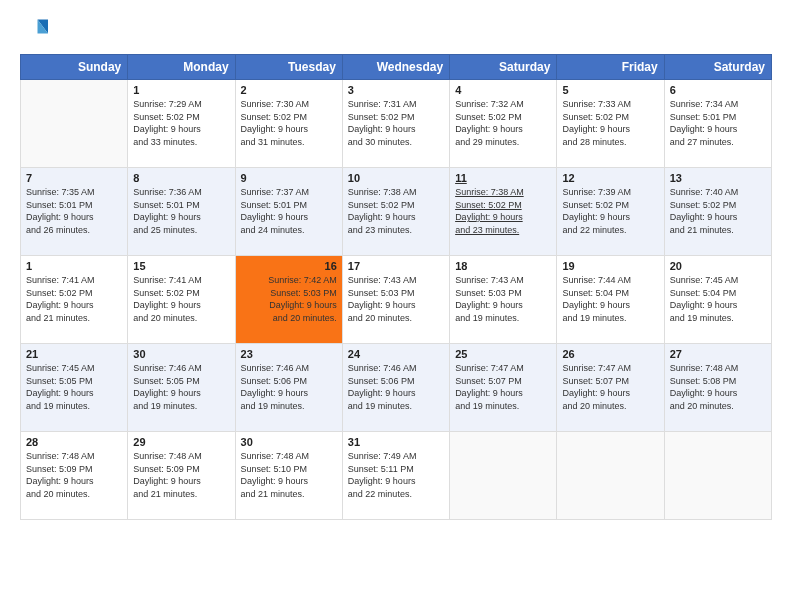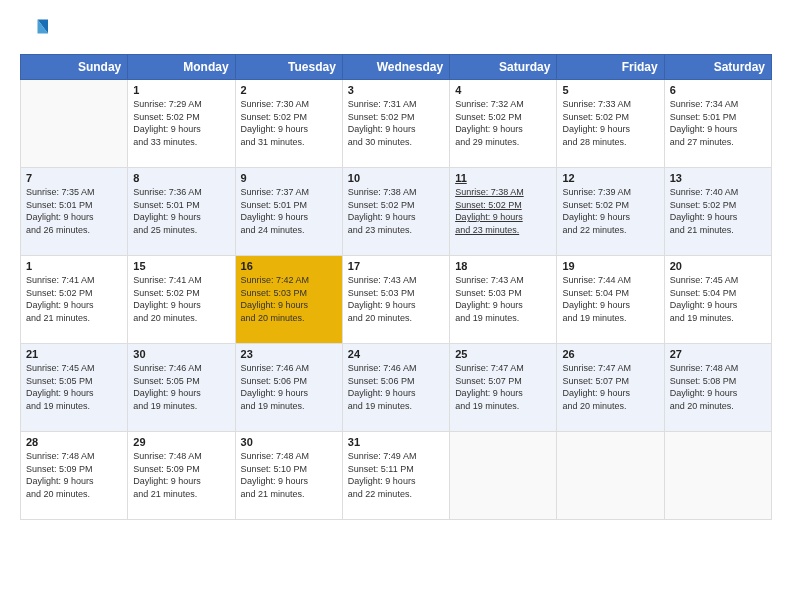--- a/index.html
+++ b/index.html
@@ -193,21 +193,21 @@
         </tr>
         <tr>
           <td style="background: rgb(255, 255, 255);">
             <span class="day-num">1</span>
             <div class="day-info">Sunrise: 7:41 AM<br>Sunset: 5:02 PM<br>Daylight: 9 hours<br>and 21 minutes.</div>
           </td>
           <td style="background: rgb(255, 255, 255);">
             <span class="day-num">15</span>
             <div class="day-info">Sunrise: 7:41 AM<br>Sunset: 5:02 PM<br>Daylight: 9 hours<br>and 20 minutes.</div>
           </td>
-          <td style="background: #eab308;">
+          <td style="background: #f97316; text-align: right;">
             <span class="day-num">16</span>
             <div class="day-info">Sunrise: 7:42 AM<br>Sunset: 5:03 PM<br>Daylight: 9 hours<br>and 20 minutes.</div>
           </td>
           <td style="background: rgb(255, 255, 255);">
             <span class="day-num">17</span>
             <div class="day-info">Sunrise: 7:43 AM<br>Sunset: 5:03 PM<br>Daylight: 9 hours<br>and 20 minutes.</div>
           </td>
           <td style="background: rgb(255, 255, 255);">
             <span class="day-num">18</span>
             <div class="day-info">Sunrise: 7:43 AM<br>Sunset: 5:03 PM<br>Daylight: 9 hours<br>and 19 minutes.</div>

